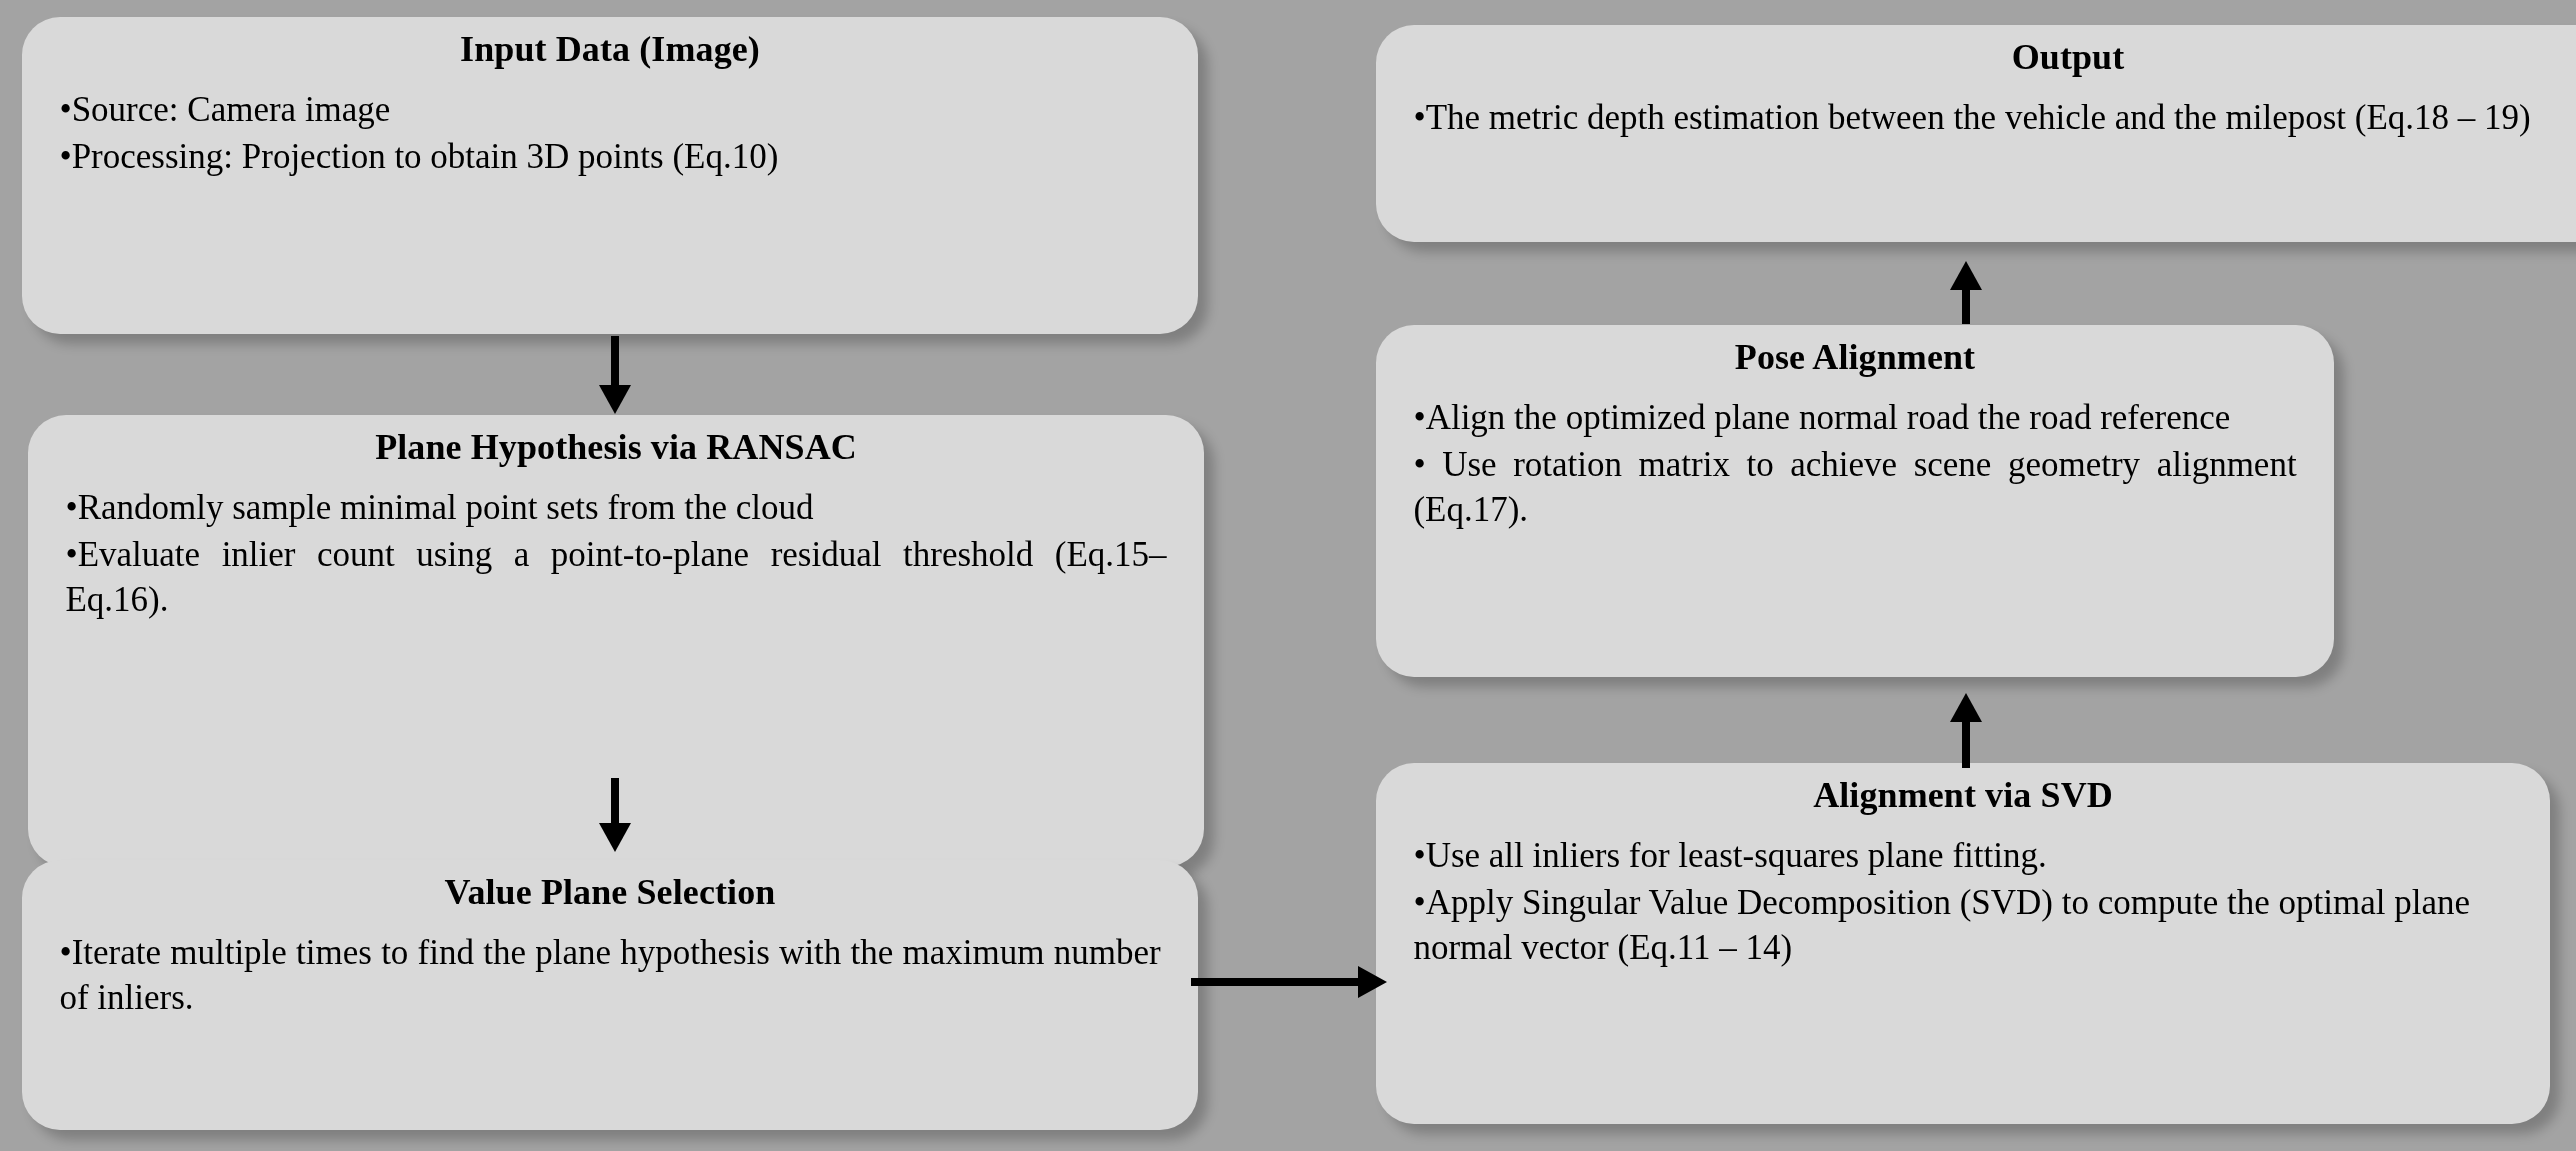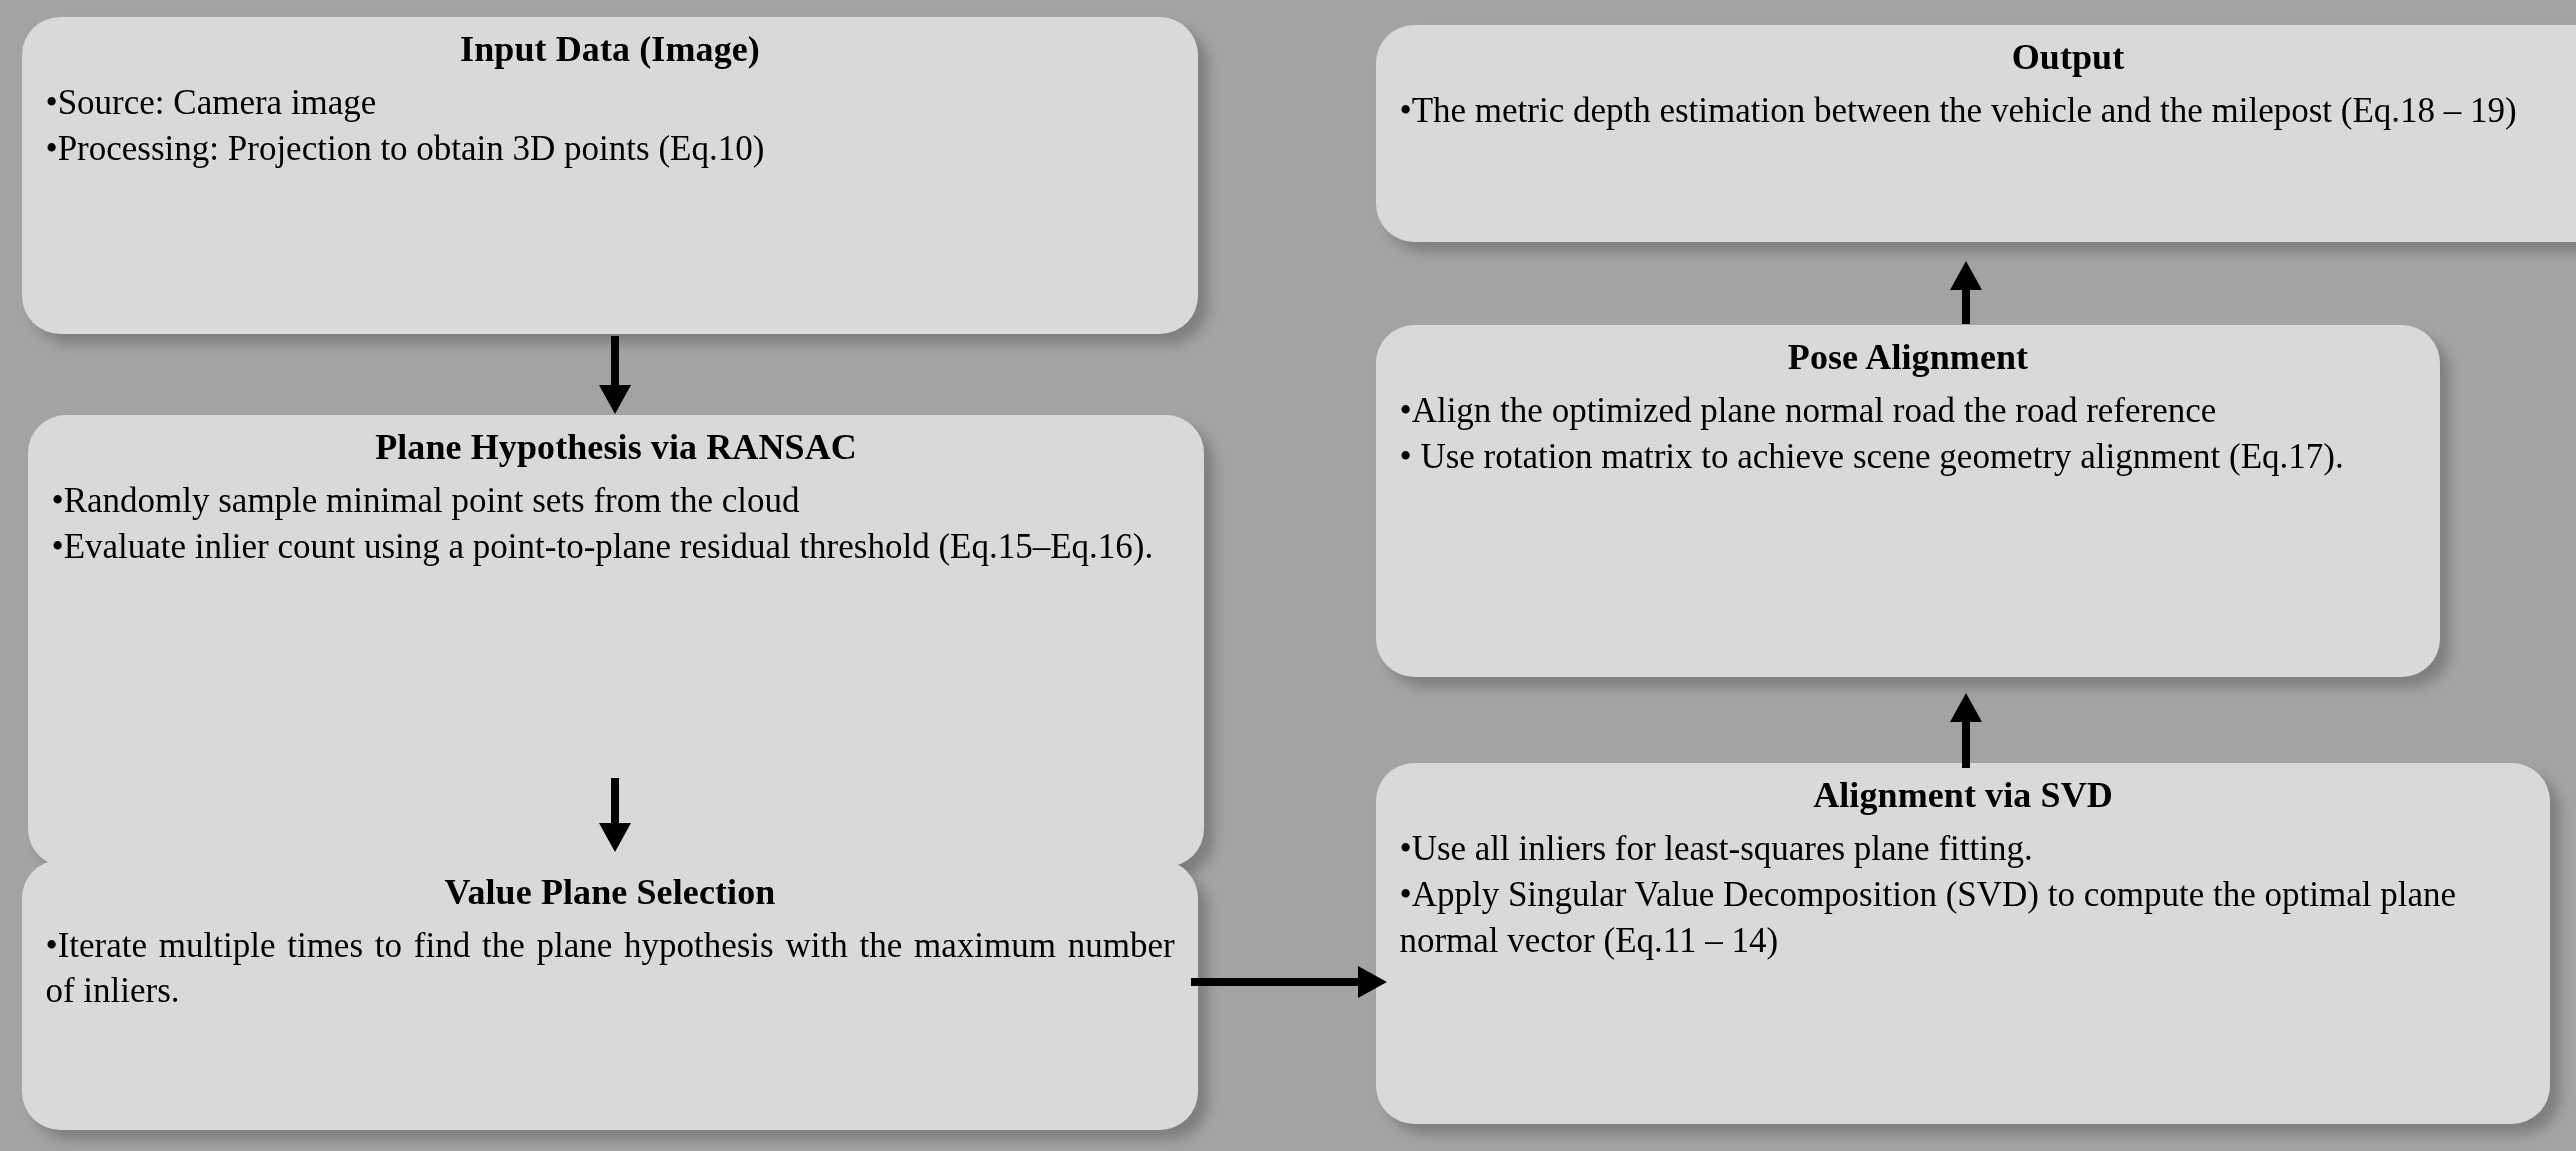--- a/index.html
+++ b/index.html
@@ -27,21 +27,21 @@
   }
   .box-title {
     text-align: center;
     font-weight: bold;
     font-size: 36px;
     line-height: 1.18;
     margin: 0 0 8.8px 0;
     letter-spacing: 0.1px;
   }
   .bullets {
-    margin: 2px;
+    margin: 16px;
     padding: 0;
     list-style: none;
   }
   .bullets li {
     font-size: 35px;
     line-height: 1.30;
     margin: 0 0 1.3px 0;
     text-align: justify;
     text-justify: inter-word;
     position: relative;
@@ -96,21 +96,21 @@
     border-bottom: 16.3px solid transparent;
     border-left: 29px solid #000;
   }
 
   
   #box-input-data      { left: 22px;   top: 17px;   width: 1176px; height: 317px; }
   #box-plane-hypothesis{ left: 28px;   top: 415px;  width: 1176px; height: 452px; }
   #box-best-plane      { left: 22px;   top: 860px; width: 1176px; height: 270px; }
 
   #box-output          { left: 1376px; top: 25px;   width: 1384px; height: 217px; }
-  #box-pose-alignment  { left: 1376px; top: 325px;  width: 1064px; height: 352px; }
+  #box-pose-alignment  { left: 1376px; top: 325px;  width: 958px; height: 352px; }
   #box-refinement      { left: 1376px; top: 763px; width: 1174px; height: 361px; }
 
   #arrow-input-to-hypothesis { left: 611px; top: 336px; }
   #arrow-input-to-hypothesis .shaft { height: 50px; }
   #arrow-input-to-hypothesis .head-down { top: 49px; }
 
   #arrow-hypothesis-to-best { left: 611px; top: 778px; }
   #arrow-hypothesis-to-best .shaft { height: 46px; }
   #arrow-hypothesis-to-best .head-down { top: 45px; }
 

